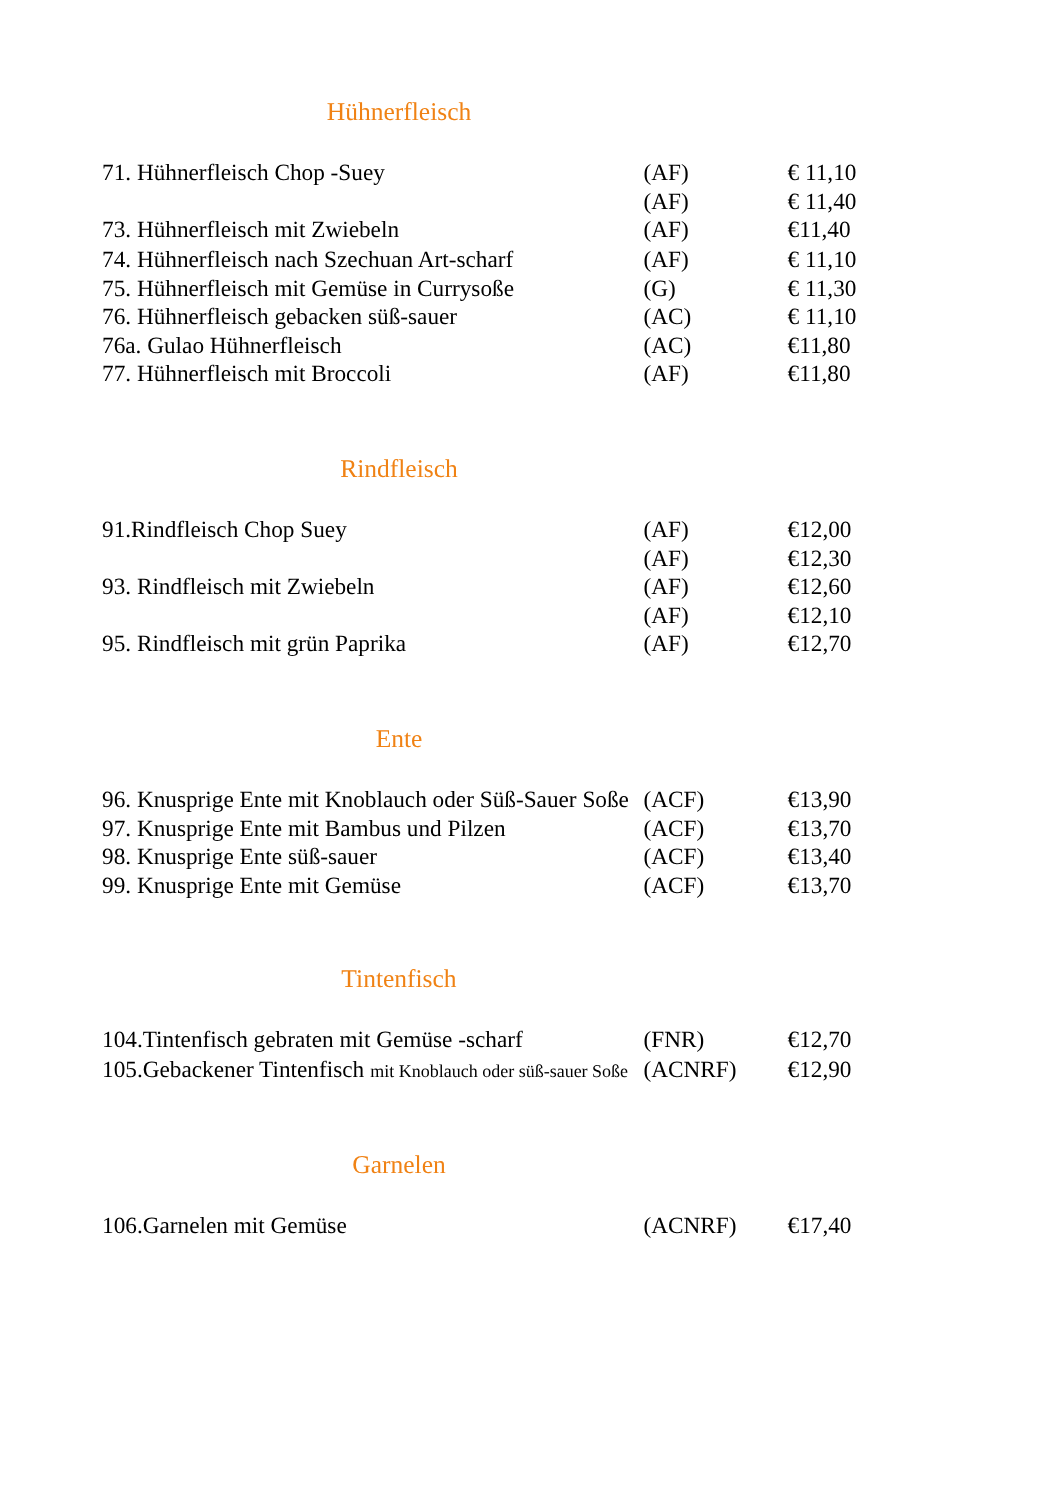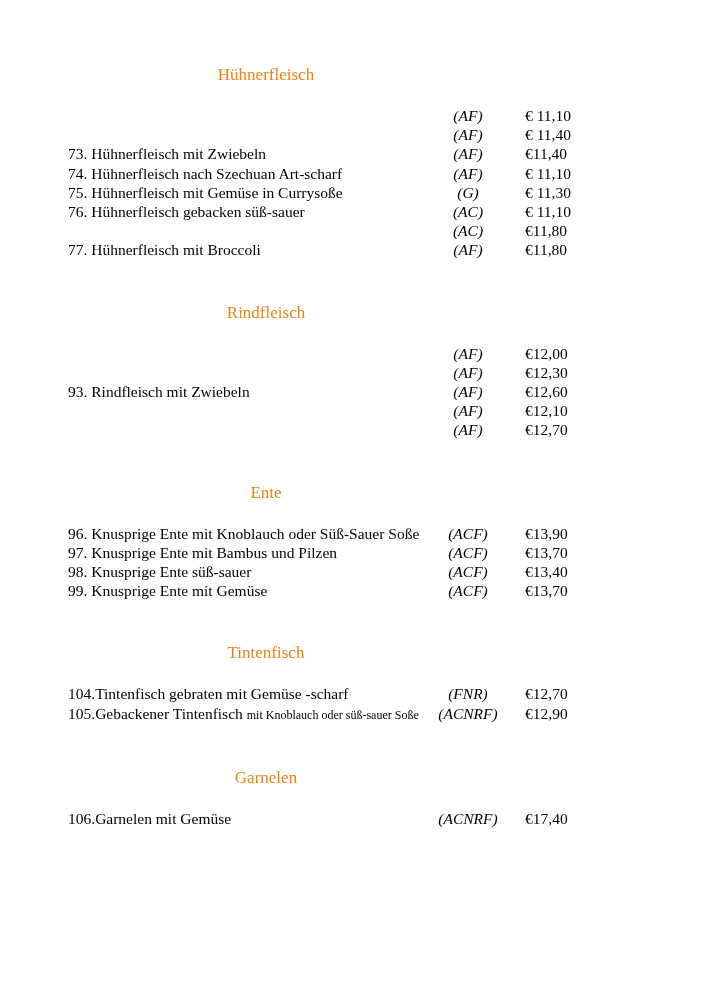--- a/index.html
+++ b/index.html
@@ -32,32 +32,33 @@
   .row {
     display: flex;
     align-items: baseline;
     line-height: 19.2px;
     font-size: 15.5px;
     white-space: nowrap;
   }
   .row .name   { flex: 0 0 auto; }
   .row .name-small { flex: 0 0 auto; font-size: 12px; margin-left: 4px; }
   .row .spacer { flex: 1 1 0; min-width: 0; }
-  .row .code   { flex: 0 0 auto; min-width: 78px; text-align: center; font-style: italic; }
+  .row .code   { flex: 0 0 auto; min-width: 78px; text-align: left; }
   .row .price  { flex: 0 0 88px; box-sizing: border-box; padding-left: 18px; text-align: left; }
 </style>
 </head>
 <body>
 
 <div class="page">
   <div class="content">
     <div id="sections">
         <section class="section">
           <h2 class="section-title">Hühnerfleisch</h2>
           <div class="row">
+            <span class="name">71. Hühnerfleisch Chop -Suey</span>
             <span class="spacer"></span>
             <span class="code">(AF)</span>
             <span class="price">€ 11,10</span>
           </div>
           <div class="row">
             <span class="spacer"></span>
             <span class="code">(AF)</span>
             <span class="price">€ 11,40</span>
           </div>
           <div class="row">
@@ -78,34 +79,36 @@
             <span class="code">(G)</span>
             <span class="price">€ 11,30</span>
           </div>
           <div class="row">
             <span class="name">76. Hühnerfleisch gebacken süß-sauer</span>
             <span class="spacer"></span>
             <span class="code">(AC)</span>
             <span class="price">€ 11,10</span>
           </div>
           <div class="row">
+            <span class="name">76a. Gulao Hühnerfleisch</span>
             <span class="spacer"></span>
             <span class="code">(AC)</span>
             <span class="price">€11,80</span>
           </div>
           <div class="row">
             <span class="name">77. Hühnerfleisch mit Broccoli</span>
             <span class="spacer"></span>
             <span class="code">(AF)</span>
             <span class="price">€11,80</span>
           </div>
         </section>
         <section class="section">
           <h2 class="section-title">Rindfleisch</h2>
           <div class="row">
+            <span class="name">91.Rindfleisch Chop Suey</span>
             <span class="spacer"></span>
             <span class="code">(AF)</span>
             <span class="price">€12,00</span>
           </div>
           <div class="row">
             <span class="spacer"></span>
             <span class="code">(AF)</span>
             <span class="price">€12,30</span>
           </div>
           <div class="row">
@@ -113,20 +116,21 @@
             <span class="spacer"></span>
             <span class="code">(AF)</span>
             <span class="price">€12,60</span>
           </div>
           <div class="row">
             <span class="spacer"></span>
             <span class="code">(AF)</span>
             <span class="price">€12,10</span>
           </div>
           <div class="row">
+            <span class="name">95. Rindfleisch mit grün Paprika</span>
             <span class="spacer"></span>
             <span class="code">(AF)</span>
             <span class="price">€12,70</span>
           </div>
         </section>
         <section class="section">
           <h2 class="section-title">Ente</h2>
           <div class="row">
             <span class="name">96. Knusprige Ente mit Knoblauch oder Süß-Sauer Soße</span>
             <span class="spacer"></span>

